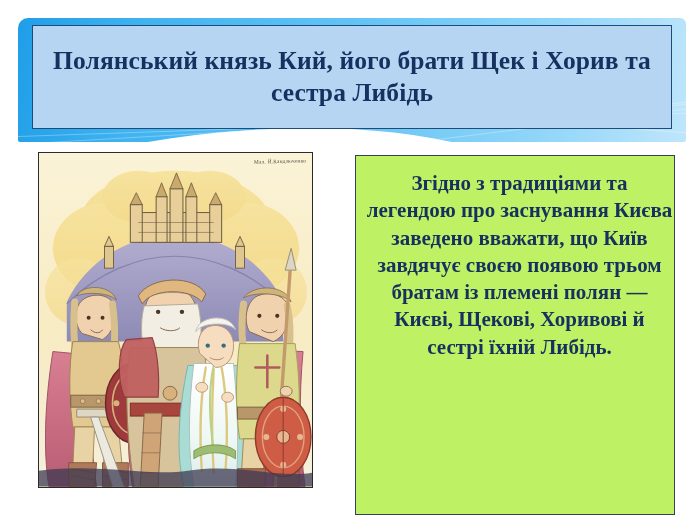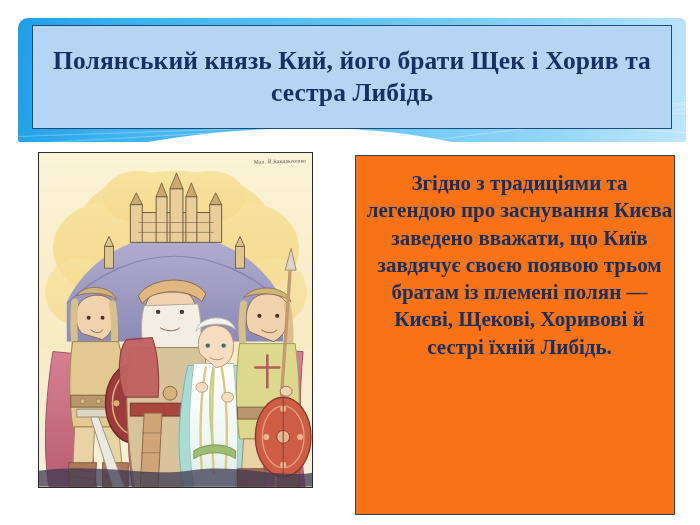--- a/index.html
+++ b/index.html
@@ -118,21 +118,21 @@
     transform: rotate(-1.5deg);
   }
 
   
   .body-box {
     position: absolute;
     left: 355px;
     top: 155px;
     width: 320px;
     height: 360px;
-    background: #f97316;
+    background: #bef264;
     border: 1.5px solid #33425a;
     box-sizing: border-box;
     padding: 14px 1px 10px 10px;
   }
   .body-text {
     font-family: "Liberation Serif", "DejaVu Serif", serif;
     font-weight: bold;
     font-size: 21px;
     line-height: 1.30;
     color: #16305f;

